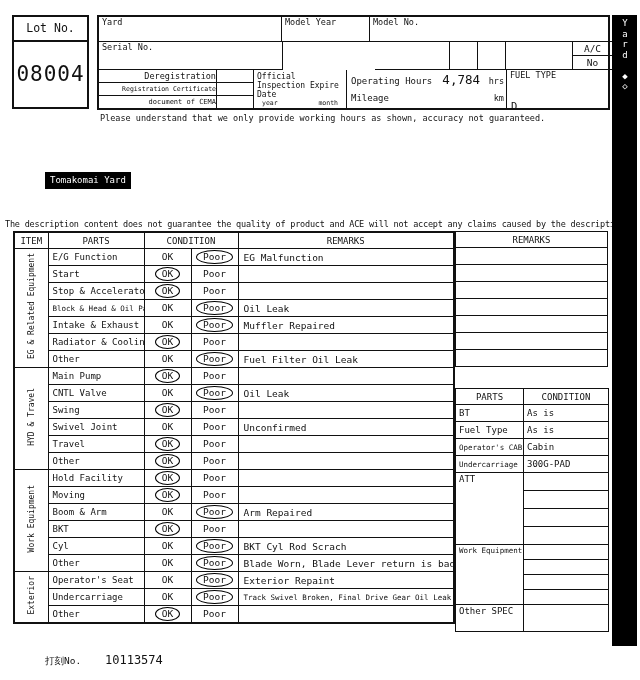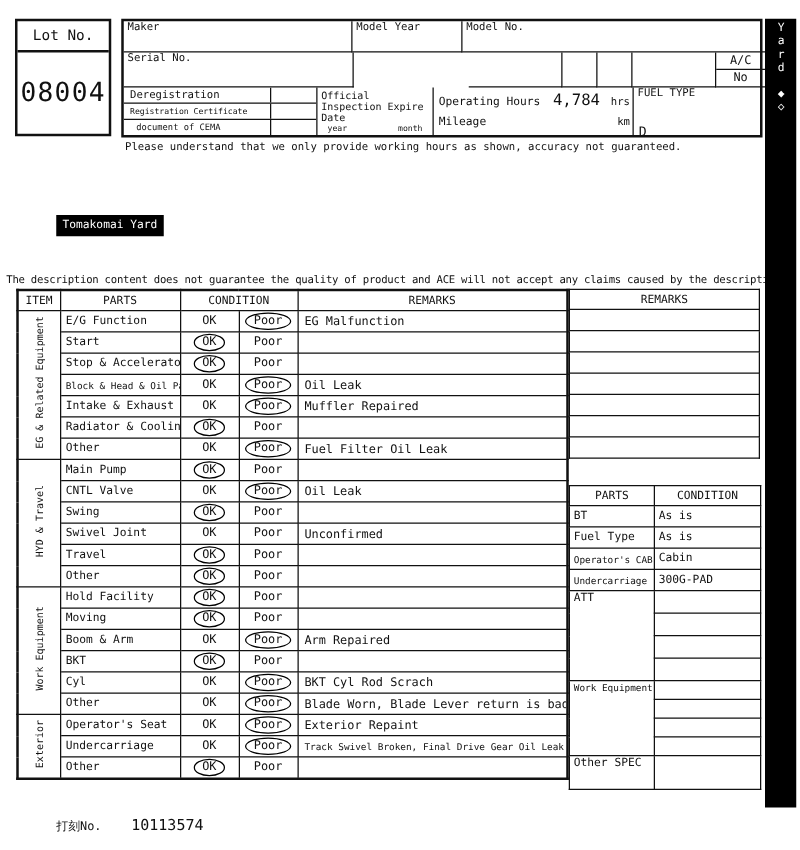--- a/index.html
+++ b/index.html
@@ -72,21 +72,21 @@
 <div id="canvas">
 
   <div id="lot-box" class="abs">
     <div id="lot-label">Lot No.</div>
     <div id="lot-value">08004</div>
   </div>
 
   <div id="hdr" class="abs">
 
     <div class="cell" style="left:0;top:0;width:183px;height:25px;">
-      <span class="lab">Maker</span>
+      <span class="lab">Yard</span>
       <span class="val">IHI</span>
     </div>
     <div class="cell" style="left:183px;top:0;width:88px;height:25px;">
       <span class="lab">Model Year</span>
       <span class="val" style="text-align:center;padding-left:0;">1988</span>
     </div>
     <div class="cell noRB" style="left:271px;top:0;width:242px;height:25px;">
       <span class="lab">Model No.</span>
       <span class="val" style="padding-left:24px;">IS-30G</span>
     </div>
@@ -95,21 +95,21 @@
       <span class="lab">Serial No.</span>
       <span class="val">10113574</span>
     </div>
     <div class="cell" style="left:276px;top:25px;width:75px;height:28px;"></div>
     <div class="cell" style="left:351px;top:25px;width:28px;height:28px;"></div>
     <div class="cell" style="left:379px;top:25px;width:28px;height:28px;"></div>
     <div class="cell" style="left:407px;top:25px;width:67px;height:28px;"></div>
     <div class="cell noRB ac-cell" style="left:474px;top:25px;width:39px;height:14px;">A/C</div>
     <div class="cell noRB ac-cell" style="left:474px;top:39px;width:39px;height:14px;">No</div>
 
-    <div class="cell noBB" style="left:0;top:53px;width:155px;height:38px;border-bottom:none;">
+    <div class="cell noBB" style="left:0;top:53px;width:155px;height:38px;border-bottom:none;text-align:right;">
       <div class="dereg-row">
         <div class="dereg-col" style="font-size:8.5px;">Deregistration</div>
       </div>
       <div class="dereg-row">
         <div class="dereg-col" style="font-size:6.5px;">Registration Certificate</div>
       </div>
       <div class="dereg-row" style="border-bottom:none;">
         <div class="dereg-col" style="font-size:7px;padding-left:10px;">document of CEMA</div>
       </div>
     </div>

